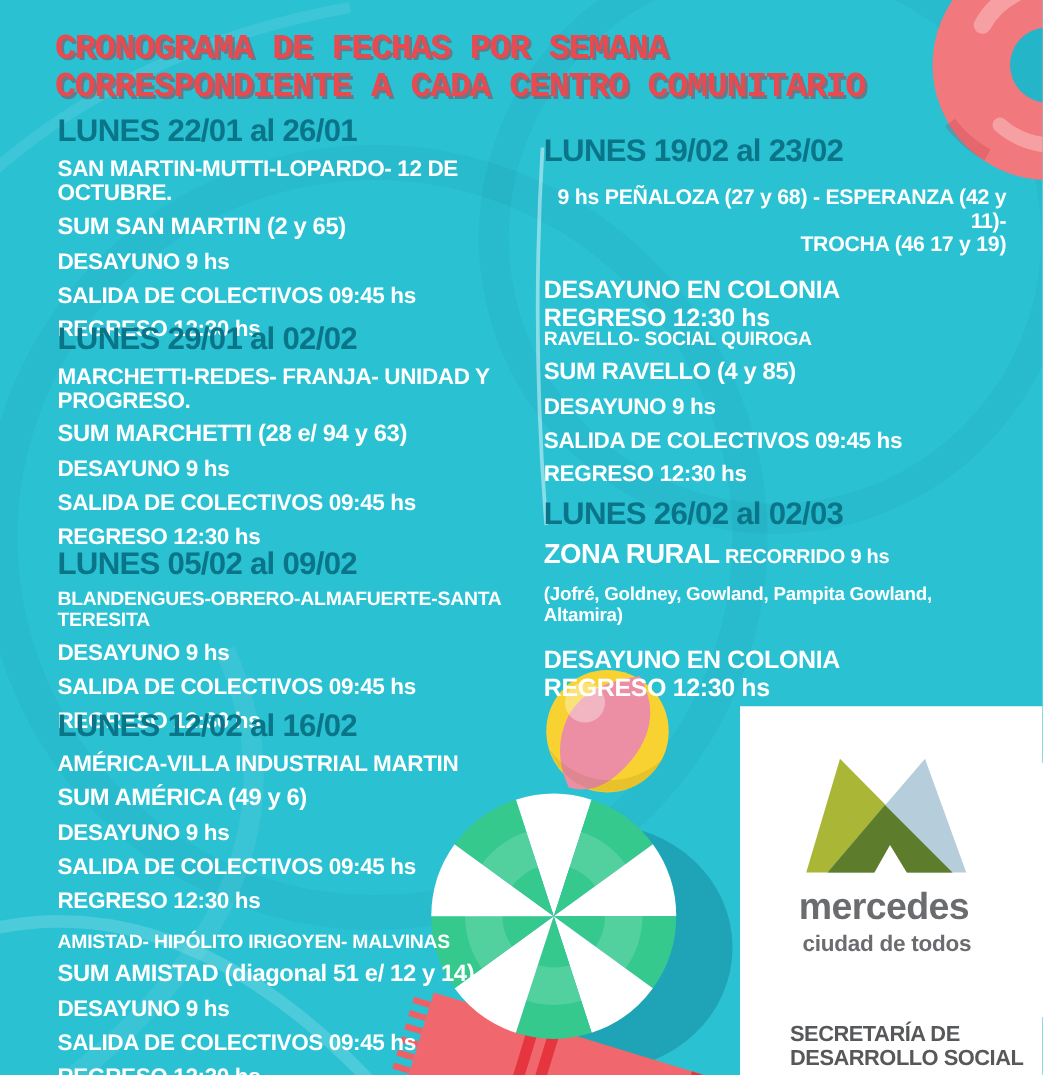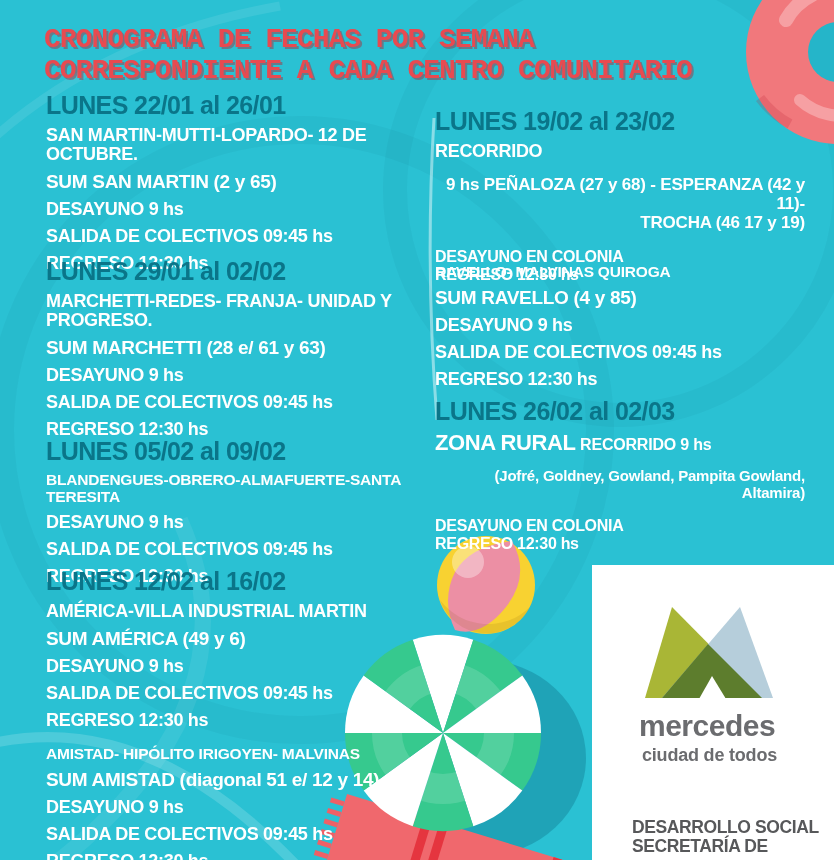--- a/index.html
+++ b/index.html
@@ -20,25 +20,25 @@
   }
   .col{position:absolute;z-index:3;color:#fff;}
   .col-left{left:46px;top:0;width:392px;}
   .col-right{left:435px;top:0;width:370px;}
   .block{position:absolute;left:0;width:100%;}
   .wk{font-size:25px;color:#0a7589;letter-spacing:-0.6px;margin:0 0 8px 0;line-height:1.05;}
   .ln{font-size:18px;letter-spacing:-0.3px;line-height:1.05;margin:0 0 8px 0;}
   .sum{font-size:19px;}
   .ln-sm{font-size:15.5px;letter-spacing:-0.2px;}
   .ruta{font-size:17px;line-height:1.12;letter-spacing:-0.2px;margin:14px 0 16px 0;text-align:right;}
-  .pair{font-size:16px;line-height:1.14;letter-spacing:-0.3px;margin:0;}
+  .pair{font-size:20px;line-height:1.14;letter-spacing:-0.3px;margin:0;}
   .zona-line{margin:0 0 14px 0;line-height:1;}
   .zona{font-size:22px;letter-spacing:-0.4px;}
   .zona-suffix{font-size:16px;letter-spacing:-0.2px;}
-  .detalle{font-size:15px;line-height:1.1;letter-spacing:-0.2px;margin:2px 0 16px 0;text-align:right;}
+  .detalle{font-size:15px;line-height:1.1;letter-spacing:-0.2px;margin:2px 0 16px 0;}
   .card{
     position:absolute;left:592px;top:565px;width:242px;height:352px;
     background:#ffffff;z-index:4;
   }
   .card svg{position:absolute;left:0;top:0;}
   .brand{position:absolute;left:47px;top:146px;color:#6b6c6f;font-size:30px;letter-spacing:-0.5px;line-height:1;}
   .tagline{position:absolute;left:50px;top:181px;color:#6b6c6f;font-size:18px;font-weight:bold;letter-spacing:-0.2px;line-height:1;}
   .dept{position:absolute;left:40px;top:253px;color:#57585a;font-size:17.5px;line-height:1.08;letter-spacing:-0.4px;}
 </style>
 </head>
@@ -139,21 +139,21 @@
       <div class="ln">SAN MARTIN-MUTTI-LOPARDO- 12 DE OCTUBRE.</div>
       <div class="ln sum">SUM SAN MARTIN (2 y 65)</div>
       <div class="ln">DESAYUNO 9 hs</div>
       <div class="ln">SALIDA DE COLECTIVOS 09:45 hs</div>
       <div class="ln">REGRESO 12:30 hs</div>
     </div>
 
     <div class="block" style="top:258px">
       <div class="wk">LUNES 29/01 al 02/02</div>
       <div class="ln">MARCHETTI-REDES- FRANJA- UNIDAD Y PROGRESO.</div>
-      <div class="ln sum">SUM MARCHETTI (28 e/ 61 y 63)</div>
+      <div class="ln sum">SUM MARCHETTI (28 e/ 94 y 63)</div>
       <div class="ln">DESAYUNO 9 hs</div>
       <div class="ln">SALIDA DE COLECTIVOS 09:45 hs</div>
       <div class="ln">REGRESO 12:30 hs</div>
     </div>
 
     <div class="block" style="top:438px">
       <div class="wk">LUNES 05/02 al 09/02</div>
       <div class="ln ln-sm">BLANDENGUES-OBRERO-ALMAFUERTE-SANTA TERESITA</div>
       <div class="ln">DESAYUNO 9 hs</div>
       <div class="ln">SALIDA  DE COLECTIVOS 09:45 hs</div>
@@ -176,33 +176,32 @@
       <div class="ln">SALIDA DE COLECTIVOS 09:45 hs</div>
       <div class="ln">REGRESO 12:30 hs</div>
     </div>
 
   </div>
 
   <div class="col col-right">
 
     <div class="block" style="top:108px">
       <div class="wk">LUNES 19/02 al 23/02</div>
-      <div class="ln">RECORRIDO</div>
       <div class="ruta">
         <div>9 hs PEÑALOZA (27 y 68) - ESPERANZA (42 y 11)-</div>
         <div>TROCHA (46 17 y 19)</div>
       </div>
       <div class="pair">
         <div>DESAYUNO EN COLONIA</div>
         <div>REGRESO 12:30 hs</div>
       </div>
     </div>
 
     <div class="block" style="top:264px">
-      <div class="ln ln-sm">RAVELLO- MALVINAS QUIROGA</div>
+      <div class="ln ln-sm">RAVELLO- SOCIAL QUIROGA</div>
       <div class="ln sum">SUM RAVELLO (4 y 85)</div>
       <div class="ln">DESAYUNO 9 hs</div>
       <div class="ln">SALIDA DE COLECTIVOS 09:45 hs</div>
       <div class="ln">REGRESO 12:30 hs</div>
     </div>
 
     <div class="block" style="top:398px">
       <div class="wk">LUNES 26/02 al 02/03</div>
       <div class="zona-line">
         <span class="zona">ZONA RURAL</span>
@@ -220,18 +219,18 @@
   <div class="card">
     <svg width="242" height="160" viewBox="0 0 242 160">
       <polygon points="80,42 53,133 170,133" fill="#a9b636"></polygon>
       <polygon points="148,42 70,133 181,133" fill="#b6cedb"></polygon>
       <polygon points="116,79 170,133 70,133" fill="#5d7d2d"></polygon>
       <polygon points="120,111 107,134 134,134" fill="#ffffff"></polygon>
     </svg>
     <div class="brand">mercedes</div>
     <div class="tagline">ciudad de todos</div>
     <div class="dept">
+      <div>SECRETARÍA DE</div>
       <div>DESARROLLO SOCIAL</div>
-      <div>SECRETARÍA DE</div>
     </div>
   </div>
 
 </div>
 
 </body></html>

